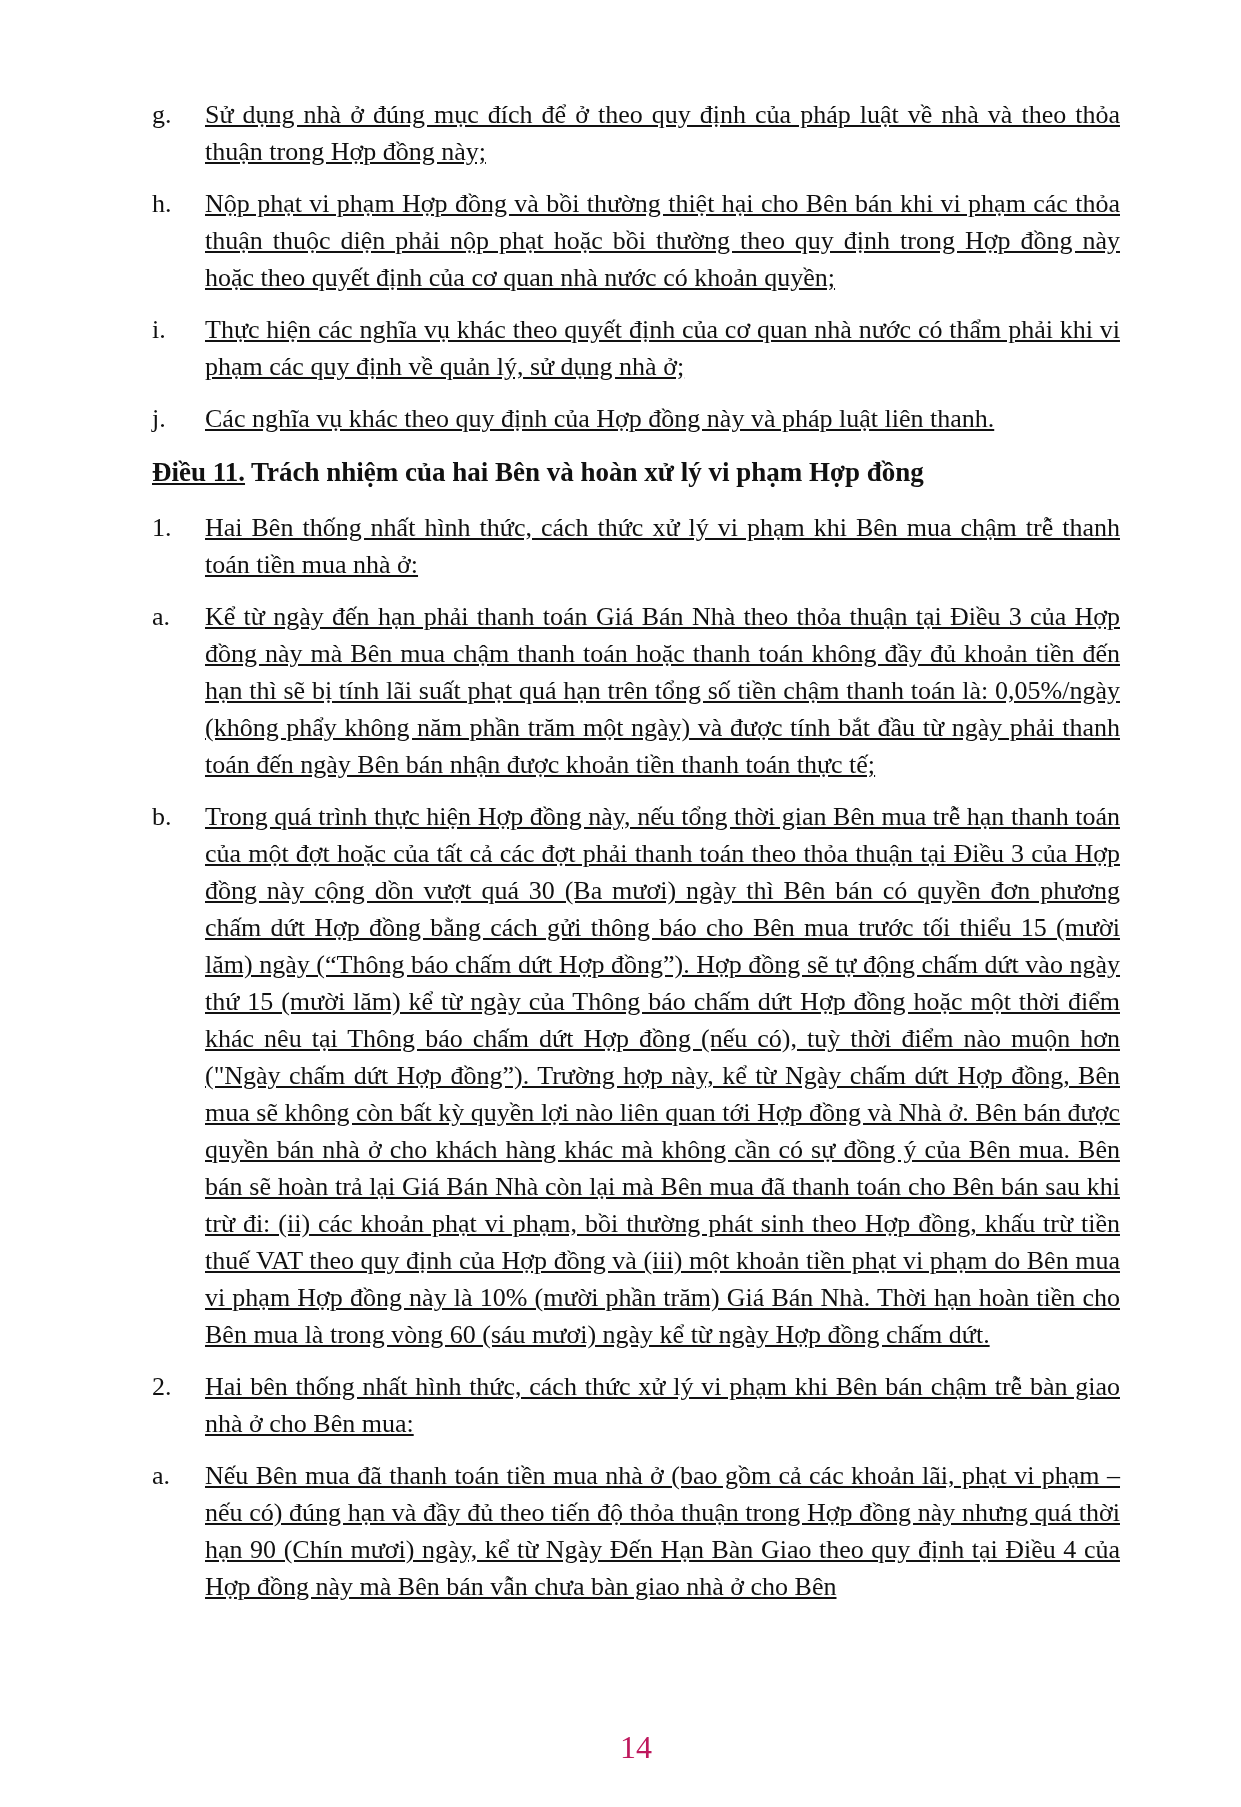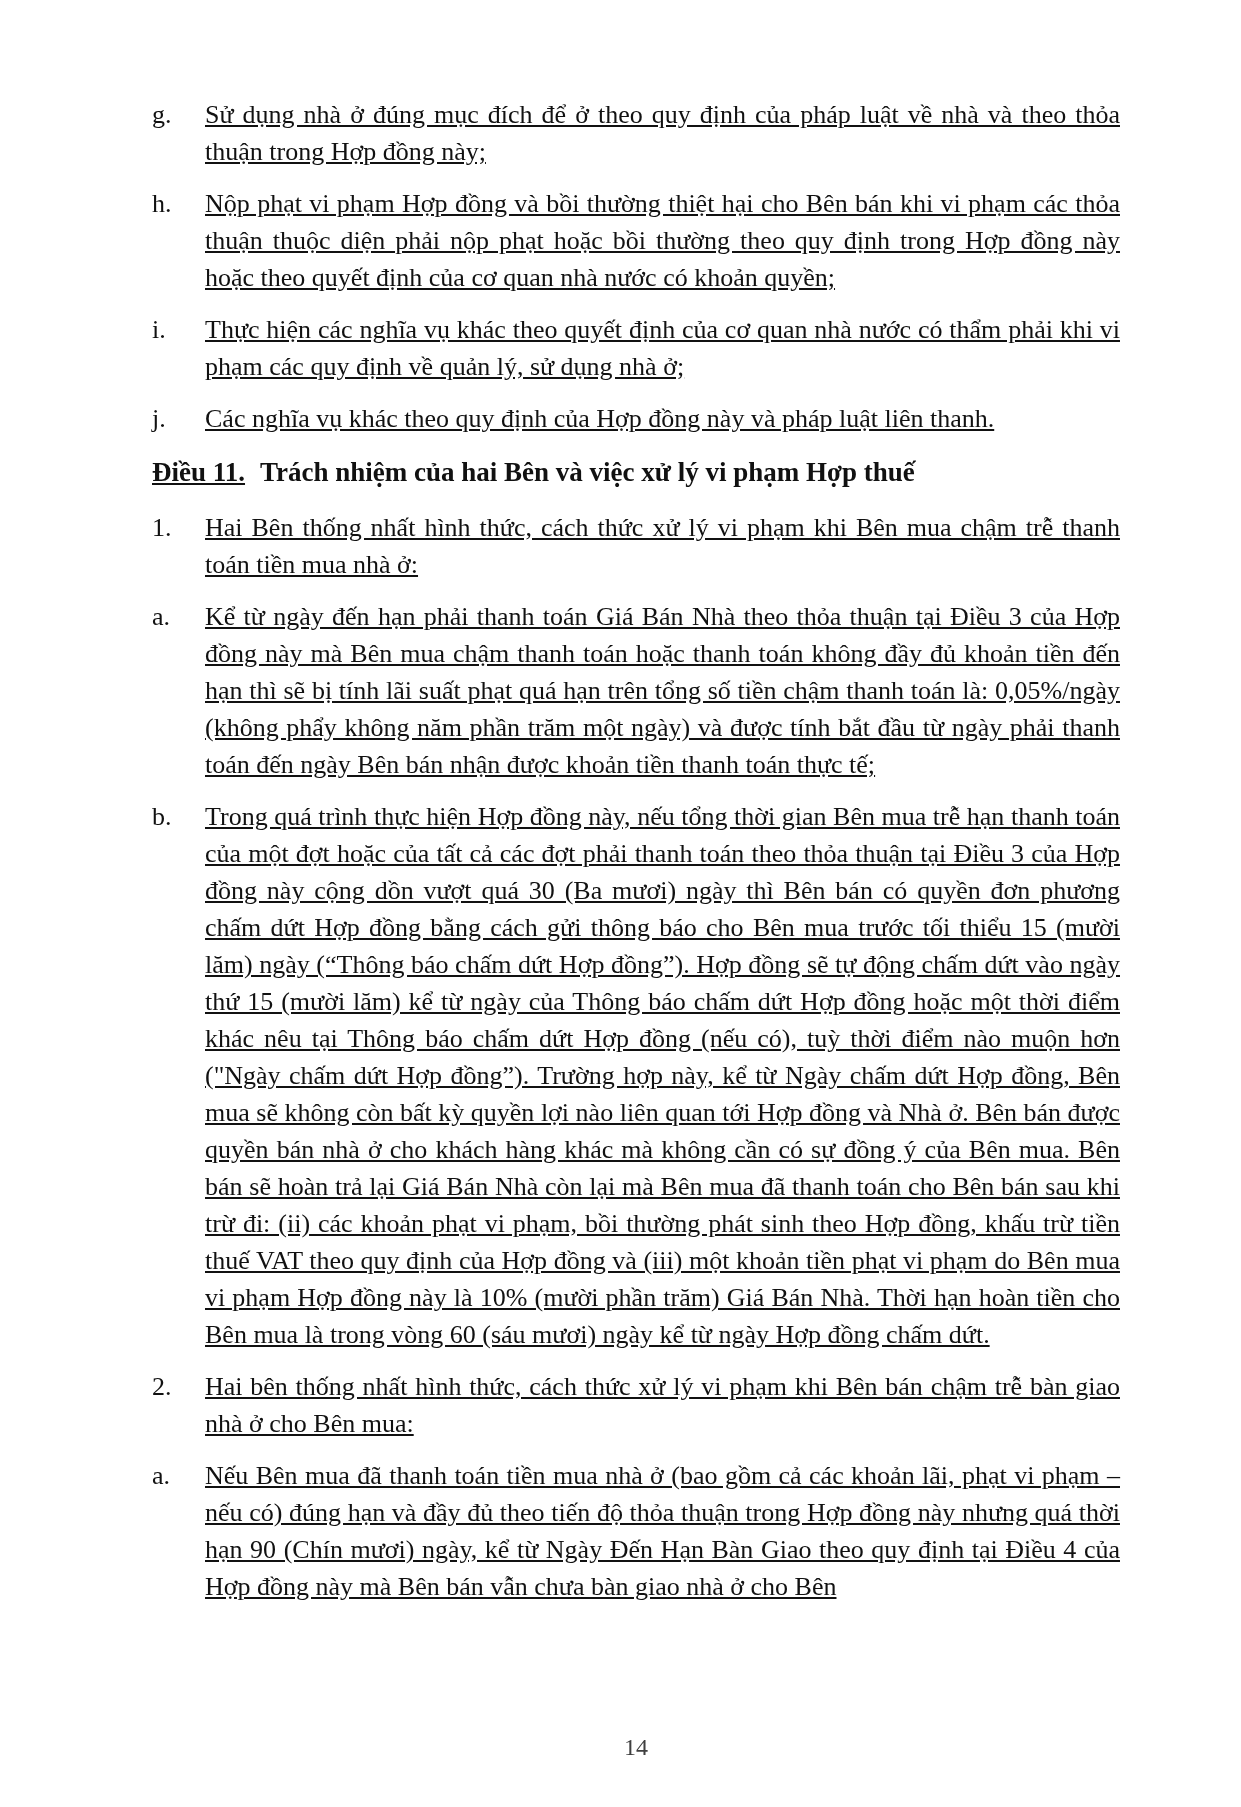--- a/index.html
+++ b/index.html
@@ -43,33 +43,33 @@
   }
   .heading {
     margin: 4px 0 17px 0;
     font-size: 27px;
     line-height: 40px;
     font-weight: bold;
     text-align: left;
   }
   .heading-label {
     text-decoration: underline;
-    margin-right: 15px;
+    margin-right: 6px;
   }
   .footer {
     position: absolute;
     top: 1732px;
     left: 152px;
     width: 968px;
     text-align: center;
   }
   .page-number {
-    font-size: 24px;
+    font-size: 32px;
     line-height: 30px;
-    color: #404040;
+    color: #be185d;
   }
 </style>
 </head>
 <body>
 
 <div class="page">
   <div class="content">
 
     <div class="para">
       <span class="marker">g.</span>
@@ -85,21 +85,21 @@
       <span class="marker">i.</span>
       <span class="ptext">Thực hiện các nghĩa vụ khác theo quyết định của cơ quan nhà nước có thẩm phải khi vi phạm các quy định về quản lý, sử dụng nhà ở;</span>
     </div>
 
     <div class="para">
       <span class="marker">j.</span>
       <span class="ptext">Các nghĩa vụ khác theo quy định của Hợp đồng này và pháp luật liên thanh.</span>
     </div>
 
     <div class="heading">
-      <span class="heading-label">Điều 11.</span><span class="heading-title">Trách nhiệm của hai Bên và việc xử lý vi phạm Hợp thuế</span>
+      <span class="heading-label">Điều 11.</span><span class="heading-title">Trách nhiệm của hai Bên và hoàn xử lý vi phạm Hợp đồng</span>
     </div>
 
     <div class="para">
       <span class="marker">1.</span>
       <span class="ptext">Hai Bên thống nhất hình thức, cách thức xử lý vi phạm khi Bên mua chậm trễ thanh toán tiền mua nhà ở:</span>
     </div>
 
     <div class="para">
       <span class="marker">a.</span>
       <span class="ptext">Kể từ ngày đến hạn phải thanh toán Giá Bán Nhà theo thỏa thuận tại Điều 3 của Hợp đồng này mà Bên mua chậm thanh toán hoặc thanh toán không đầy đủ khoản tiền đến hạn thì sẽ bị tính lãi suất phạt quá hạn trên tổng số tiền chậm thanh toán là: 0,05%/ngày (không phẩy không năm phần trăm một ngày) và được tính bắt đầu từ ngày phải thanh toán đến ngày Bên bán nhận được khoản tiền thanh toán thực tế;</span>

